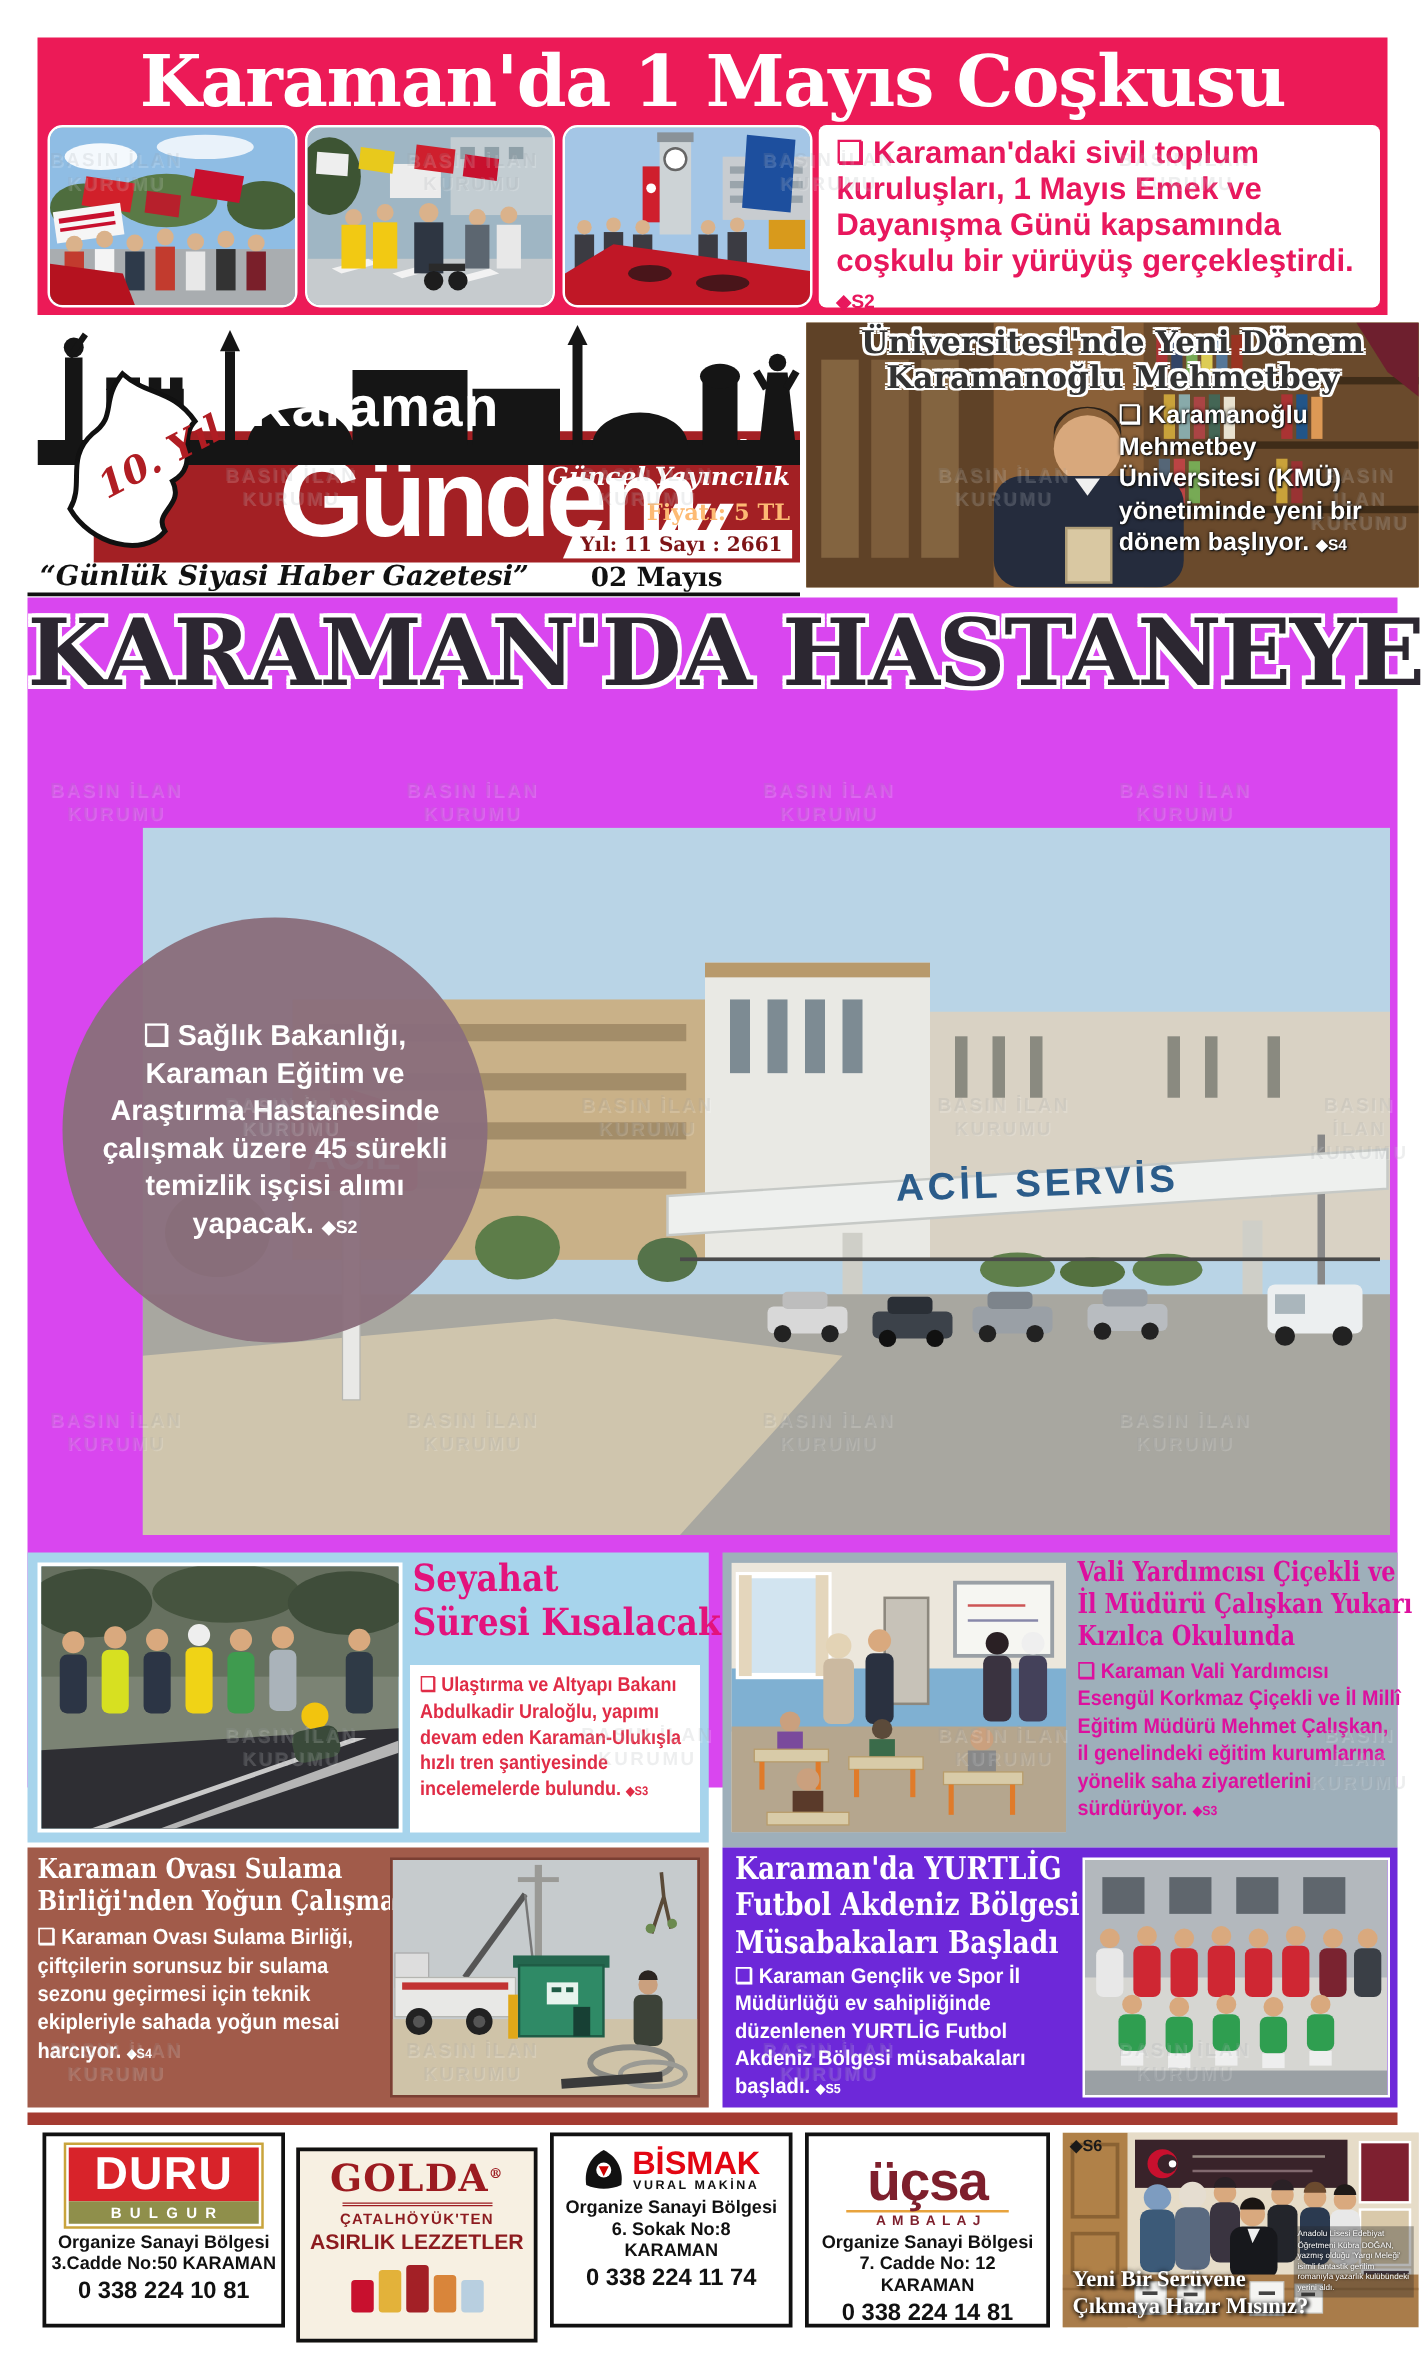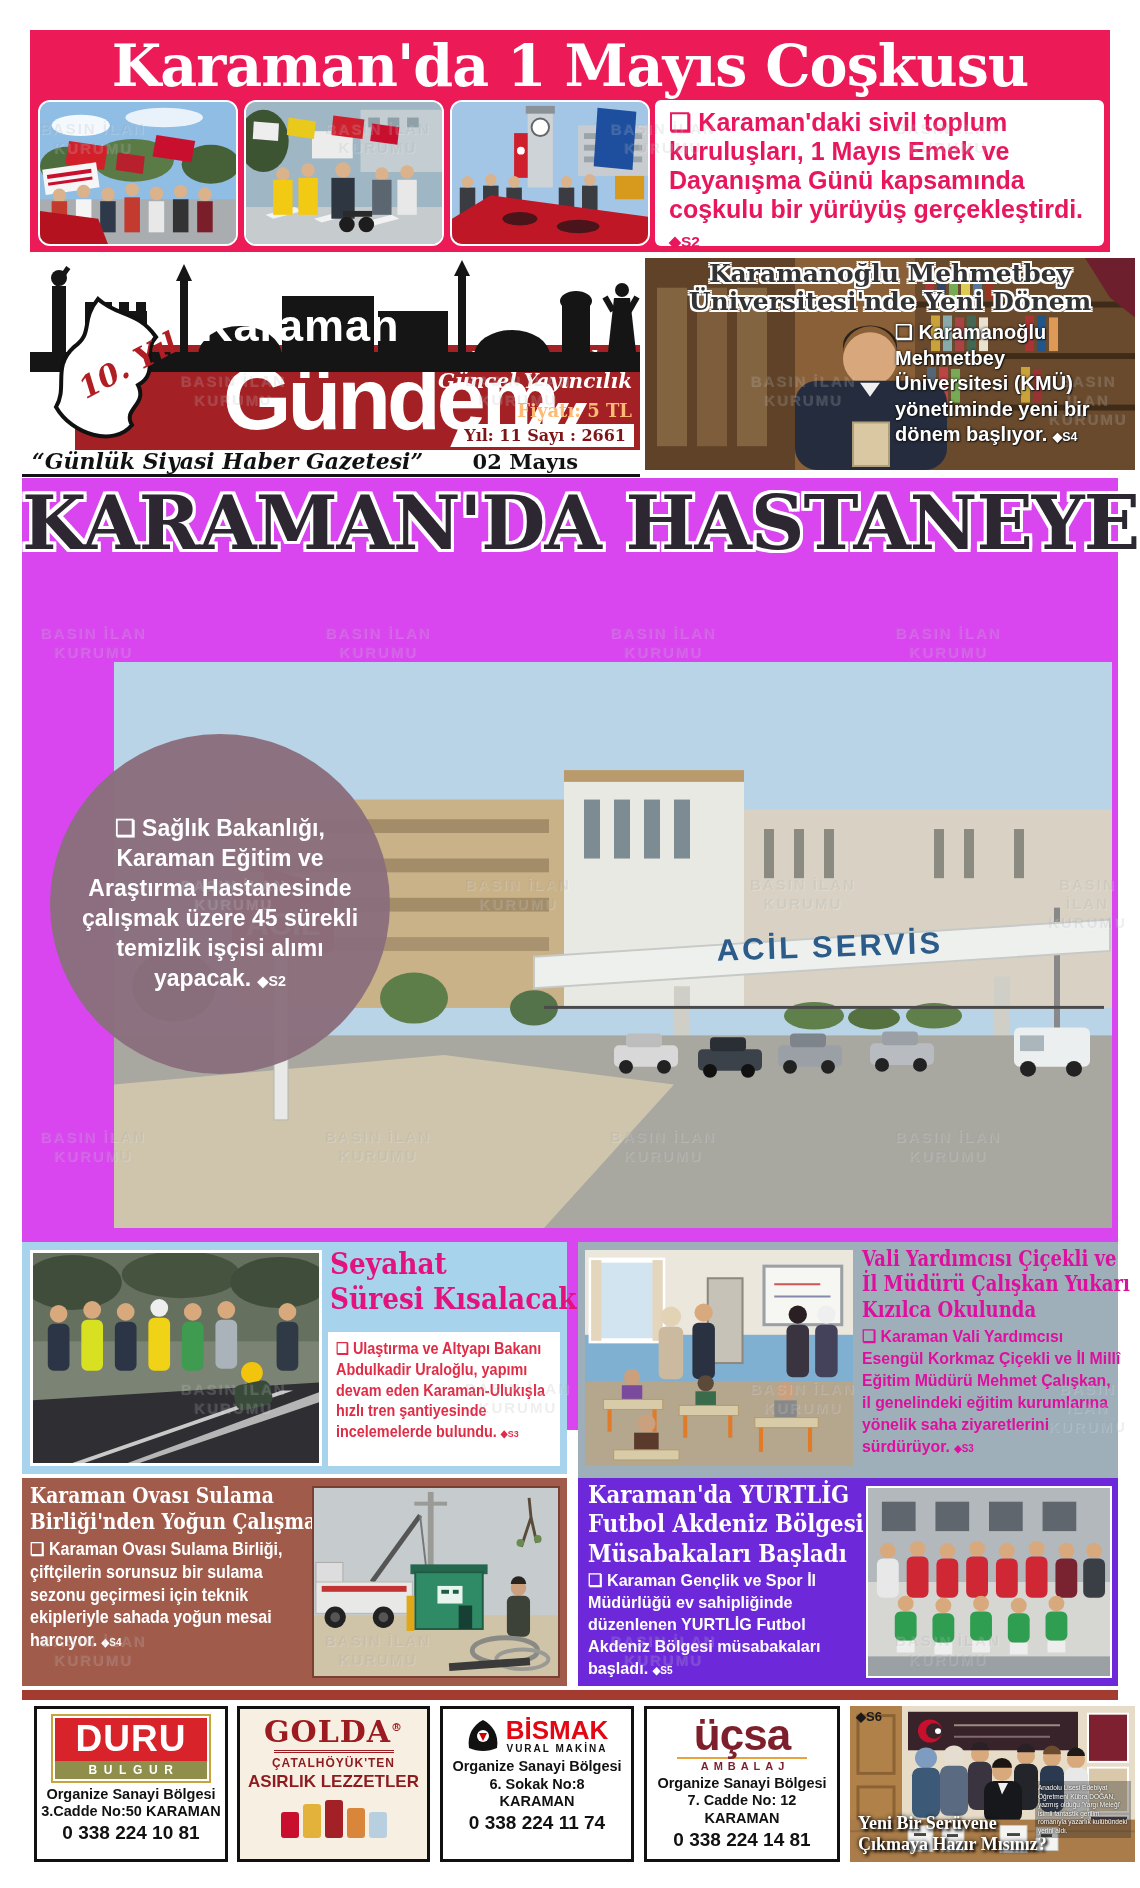--- a/index.html
+++ b/index.html
@@ -314,22 +314,22 @@
           <rect x="388" y="112" width="9" height="34" fill="#933"></rect>
       </g>
       <polygon points="440,0 490,0 490,60 465,40" fill="#6e1f2e"></polygon>
       <circle cx="225" cy="102" r="27" fill="#d8a87c"></circle>
       <path d="M198,96 a27,27 0 0 1 54,0 l0,-8 a27,20 0 0 0 -54,0 z" fill="#2a2119"></path>
       <rect x="150" y="124" width="152" height="90" rx="22" fill="#252c3d"></rect>
       <polygon points="215,126 225,140 235,126" fill="#f0f0f0"></polygon>
       <rect x="208" y="166" width="36" height="44" fill="#d9c8a2" stroke="#b09e78" stroke-width="2"></rect>
     </svg>
     <div class="abs unihead">
+      <div>Üniversitesi'nde Yeni Dönem</div>
       <div>Karamanoğlu Mehmetbey</div>
-      <div>Üniversitesi'nde Yeni Dönem</div>
     </div>
     <div class="abs unisum">
       <span>❏ Karamanoğlu Mehmetbey Üniversitesi (KMÜ) yönetiminde yeni bir dönem başlıyor.</span>
       <span class="ref">◆S4</span>
     </div>
   </div>
 
   <div class="abs mainband">
     <div class="abs mainh" style="top:8px;">KARAMAN'DA HASTANEYE</div>
 
@@ -609,21 +609,21 @@
   <div class="abs ad" style="left:34px;width:194px;">
     <div class="duru-logo">
       <div class="duru-red">DURU</div>
       <div class="duru-olive">BULGUR</div>
     </div>
     <div class="adline">Organize Sanayi Bölgesi</div>
     <div class="adline">3.Cadde No:50 KARAMAN</div>
     <div class="adphone">0 338 224 10 81</div>
   </div>
 
-  <div class="abs ad golda" style="left:237px;width:193px;">
+  <div class="abs ad golda" style="left:237px;width:193px;margin-top:12px;">
     <div class="golda-brand serif">
       <span>GOLDA</span><sup style="font-size:11px;">®</sup>
     </div>
     <div class="golda-rule"></div>
     <div class="golda-l1">ÇATALHÖYÜK'TEN</div>
     <div class="golda-l2">ASIRLIK LEZZETLER</div>
     <div class="prodrow">
       <div class="prod" style="height:26px;background:#c8102e;"></div>
       <div class="prod" style="height:34px;background:#e3b23a;"></div>
       <div class="prod" style="height:38px;background:#a32026;"></div>
@@ -644,21 +644,21 @@
         <div class="bismak-sub">VURAL MAKİNA</div>
       </div>
     </div>
     <div class="adline" style="margin-top:4px;">Organize Sanayi Bölgesi</div>
     <div class="adline">6. Sokak No:8</div>
     <div class="adline">KARAMAN</div>
     <div class="adphone">0 338 224 11 74</div>
   </div>
 
   <div class="abs ad" style="left:644px;width:196px;">
-    <div class="ucsa-brand" style="margin-top:5px;">üçsa</div>
+    <div class="ucsa-brand" style="margin-top:16px;">üçsa</div>
     <div class="ucsa-rule"></div>
     <div class="ucsa-sub">AMBALAJ</div>
     <div class="adline" style="margin-top:3px;">Organize Sanayi Bölgesi</div>
     <div class="adline">7. Cadde No: 12</div>
     <div class="adline">KARAMAN</div>
     <div class="adphone">0 338 224 14 81</div>
   </div>
 
   <div class="abs bookpanel">
     <svg width="285" height="156" viewBox="0 0 285 162" preserveAspectRatio="none">

